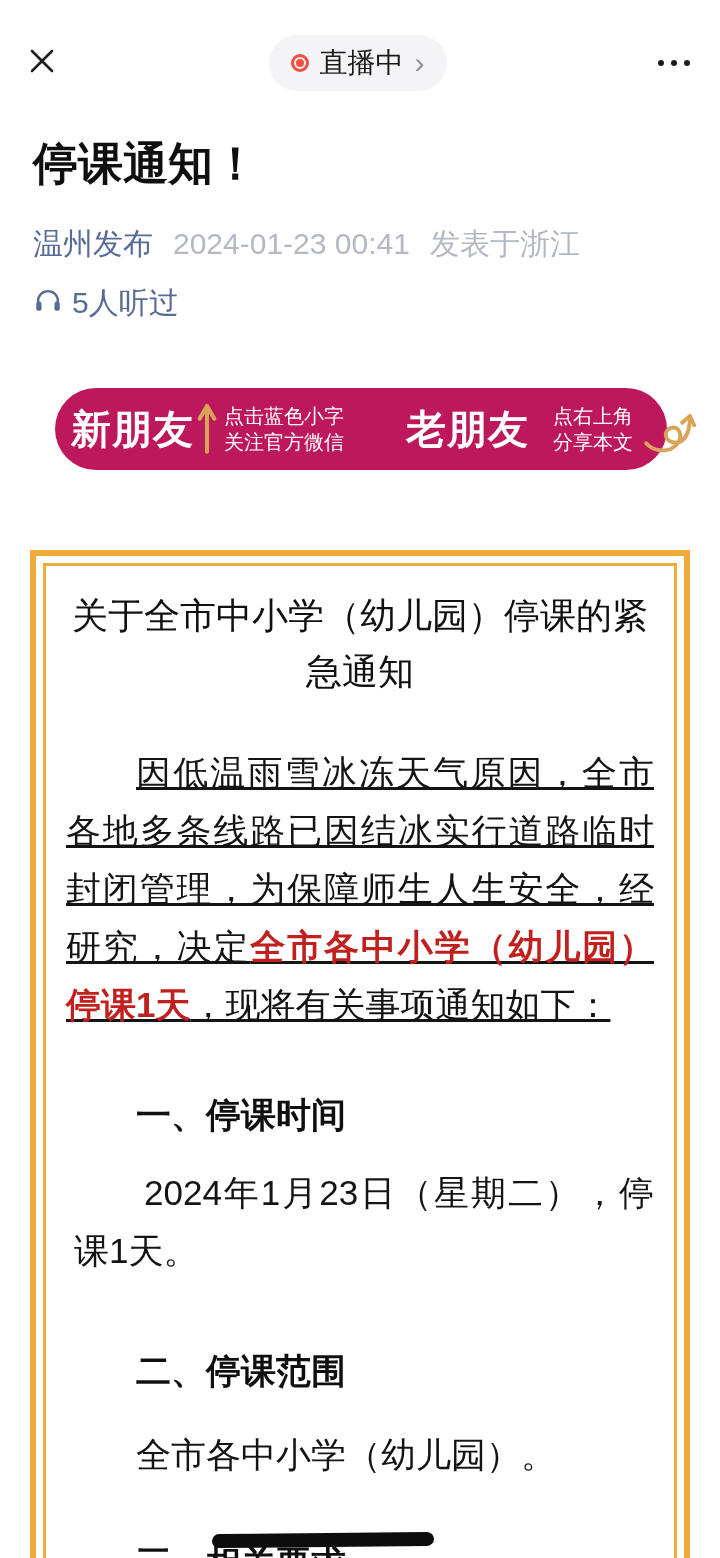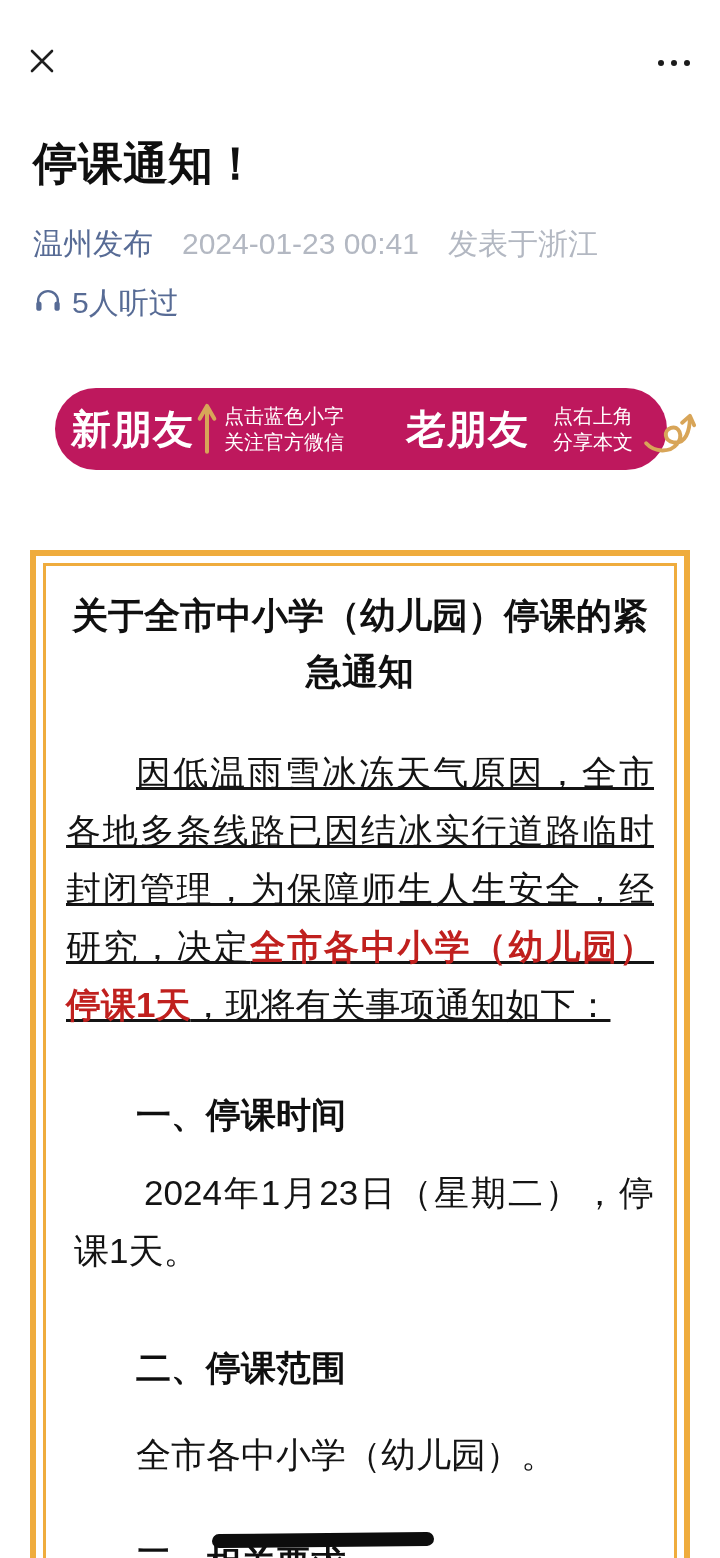--- a/index.html
+++ b/index.html
@@ -29,64 +29,71 @@
   .live-badge{ display:flex; align-items:center; gap:11px; background:#f4f4f6;
     border-radius:999px; padding:9px 22px; font-size:28px; color:#1a1a1a; }
   .live-dot{ width:18px; height:18px; border:3px solid #f1503e; border-radius:50%;
     display:flex; align-items:center; justify-content:center; }
   .live-dot i{ width:8px; height:8px; background:#f1503e; border-radius:50%; }
   .live-chevron{ color:#8e8e93; font-size:30px; line-height:1; }
   .more-dots{ display:flex; gap:7px; padding:6px 0; }
   .more-dots span{ width:6px; height:6px; background:#1b1b1b; border-radius:50%; display:block; }
   
   .article-title{ margin:44px 33px 0; font-size:45px; font-weight:bold; color:#0f0f0f; }
-  .meta{ display:flex; align-items:baseline; gap:29px; margin:30px 33px 0; font-size:30px; }
+  .meta{ display:flex; align-items:baseline; gap:20px; margin:30px 33px 0; font-size:30px; }
   .author{ color:#576b95; }
   .date, .loc{ color:#b3b8c2; }
   .listen{ display:flex; align-items:center; gap:9px; margin:18px 33px 0;
     color:#576b95; font-size:30px; }
   
   .banner{ margin:64px 0 0 55px; width:612px; height:82px; background:#be185d;
     border-radius:41px; display:flex; align-items:center; padding:0 10px 0 16px;
     color:#fff; }
   .b-big{ font-size:40px; font-weight:bold; white-space:nowrap; letter-spacing:1px; }
   .b-old{ margin-left:62px; }
   .b-tips{ font-size:20px; line-height:26px; white-space:nowrap; }
   .b-tips1{ margin-left:4px; }
   .b-tips2{ margin-left:24px; }
   .b-arrow{ margin:0 2px; }
   .b-swirl{ margin-left:8px; }
   
   .notice-box{ position:absolute; left:30px; top:550px; width:660px; height:1100px;
     border:6px solid #efac3d; padding:7px; background:#fff; }
   .notice-inner{ border:3px solid #efac3d; height:100%; padding:22px 20px 0; }
-  .n-title{ font-size:36px; font-weight:bold; line-height:56px; text-align:center; color:#101010; }
+  .n-title{ font-size:36px; font-weight:normal; line-height:56px; text-align:center; color:#101010; }
   .n-para{ margin-top:44px; font-size:35px; line-height:58px; text-align:justify;
     text-indent:2em; color:#141414;text-decoration:underline; }
   .n-red{ color:#c0201e; font-weight:bold; }
   .n-h{ margin-top:52px; font-size:35px; font-weight:bold; text-indent:2em; color:#0f0f0f; line-height:58px; }
-  .n-h2{ margin-top:62px;font-family:Liberation Mono, monospace; }
+  .n-h2{ margin-top:62px; }
   .n-h3{ margin-top:50px; }
   .n-p{ font-size:35px; line-height:58px; text-align:justify; text-indent:2em; color:#141414; }
   .n-p1{ margin-top:20px;margin-left:8px; }
   .n-p2{ margin-top:26px; }
   .redact-bar{ position:absolute; left:212px; top:1533px; width:222px; height:14px;
     background:#0d0d0d; border-radius:8px; transform:rotate(-0.6deg); z-index:3; }
 </style>
 </head>
 <body>
 
 <div class="screen">
 
 
   <div class="nav">
     <span>
       <svg width="30" height="30" viewBox="0 0 30 30">
         <path d="M5 5 L25 25 M25 5 L5 25" stroke="#1f1f1f" stroke-width="2.6" stroke-linecap="round"></path>
       </svg>
+    </span>
+    <span class="live-badge">
+      <span class="live-dot">
+          <i></i>
+        </span>
+      <span>直播中</span>
+      <span class="live-chevron">›</span>
     </span>
     <span class="more-dots">
       <span></span>
         <span></span>
         <span></span>
     </span>
   </div>
 
   <h1 class="article-title">停课通知！</h1>
 

